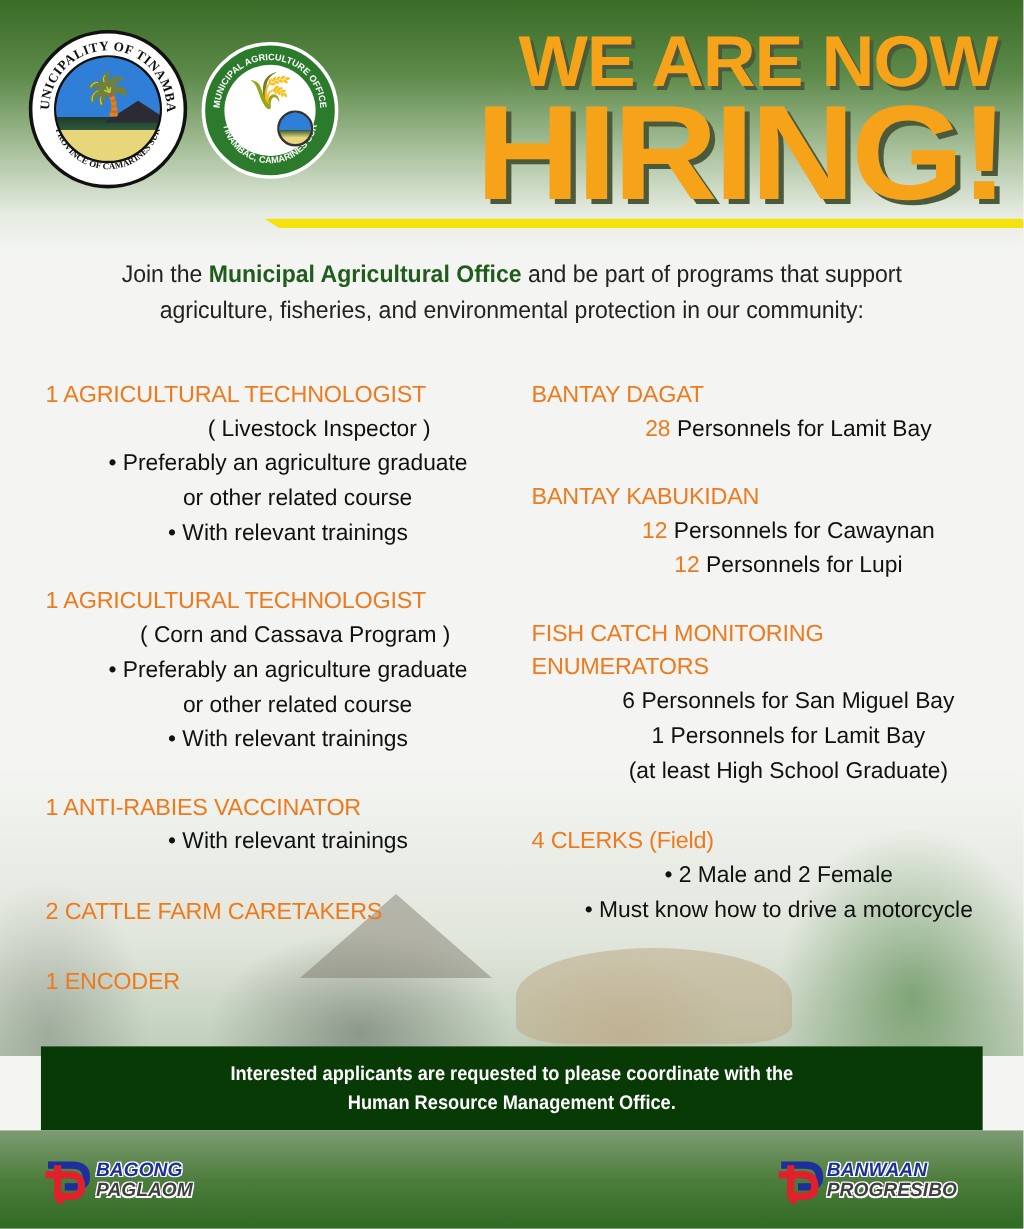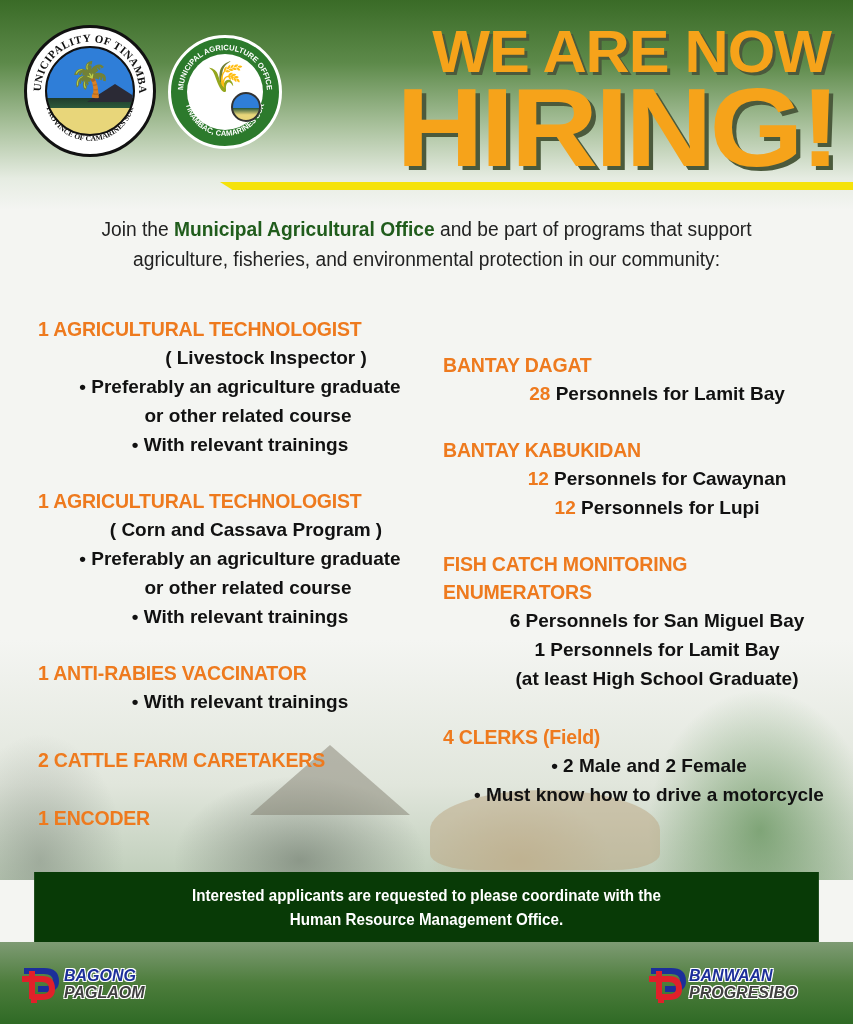--- a/index.html
+++ b/index.html
@@ -118,23 +118,23 @@
   
   .intro {
     position: absolute; left: 20px; top: 214px; width: 813px;
     text-align: center; font-family: "Liberation Sans", sans-serif;
     font-size: 20px; line-height: 30px; color: #222;
     transform: scaleX(0.96);
   }
   .intro .highlight { color: #205c1c; font-weight: bold; }
 
   
-  .col { position: absolute; font-family: "Liberation Sans", sans-serif; font-weight: bold; color: #111; }
+  .col { position: absolute; font-family: "Liberation Sans", sans-serif; font-weight: normal; color: #111; }
   .col-left { left: 38px; top: 315px; width: 390px; }
-  .col-right { left: 443px; top: 315px; width: 400px; margin-top: 36px; }
+  .col-right { left: 443px; top: 315px; width: 400px; }
   .job { margin-bottom: 0; }
   .job-title { color: #ee7a1e; font-size: 19.5px; line-height: 28px; letter-spacing: -0.2px; }
   .job-line { font-size: 19px; line-height: 29px; color: #111; text-align: center; }
   .sub { padding-left: 66px; }
   .sub2 { padding-left: 26px; }
   .bullet { padding-left: 14px; }
   .cont { padding-left: 30px; }
   .r-indent { padding-left: 28px; }
   .bullet-r { padding-left: 12px; }
   .num { color: #ee7a1e; }
@@ -252,21 +252,21 @@
       <div class="job-line bullet-r">• Must know how to drive a motorcycle</div>
     </div>
   </div>
 
   <div class="footer-band">
     <div>Interested applicants are requested to please coordinate with the</div>
     <div>Human Resource Management Office.</div>
   </div>
   <div class="bottom-bg"></div>
 
-  <div style="position:absolute;left:20px;top:965px;width:160px;height:40px;">
+  <div style="position:absolute;left:36px;top:965px;width:160px;height:40px;">
     <svg width="40" height="40" viewBox="0 0 40 40" style="position:absolute;left:0;top:0">
       <path d="M4 6 H24 Q36 6 36 16 Q36 24 26 24 H18" fill="none" stroke="#1c2f9a" stroke-width="6"></path>
       <path d="M2 14 H22 Q32 14 32 24 Q32 32 22 32 H14 V38" fill="none" stroke="#e0202a" stroke-width="6"></path>
       <path d="M12 6 V34" stroke="#e0202a" stroke-width="6"></path>
     </svg>
     <div style="position:absolute;left:44px;top:2px;font-family:'Liberation Sans',sans-serif;font-weight:bold;font-style:italic;font-size:16px;line-height:17px;">
       <div style="color:#1c2f9a;text-shadow:1px 1px 0 #fff,-1px -1px 0 #fff,1px -1px 0 #fff,-1px 1px 0 #fff;">BAGONG</div>
       <div style="color:#404040;text-shadow:1px 1px 0 #fff,-1px -1px 0 #fff,1px -1px 0 #fff,-1px 1px 0 #fff;">PAGLAOM</div>
     </div>
   </div>

